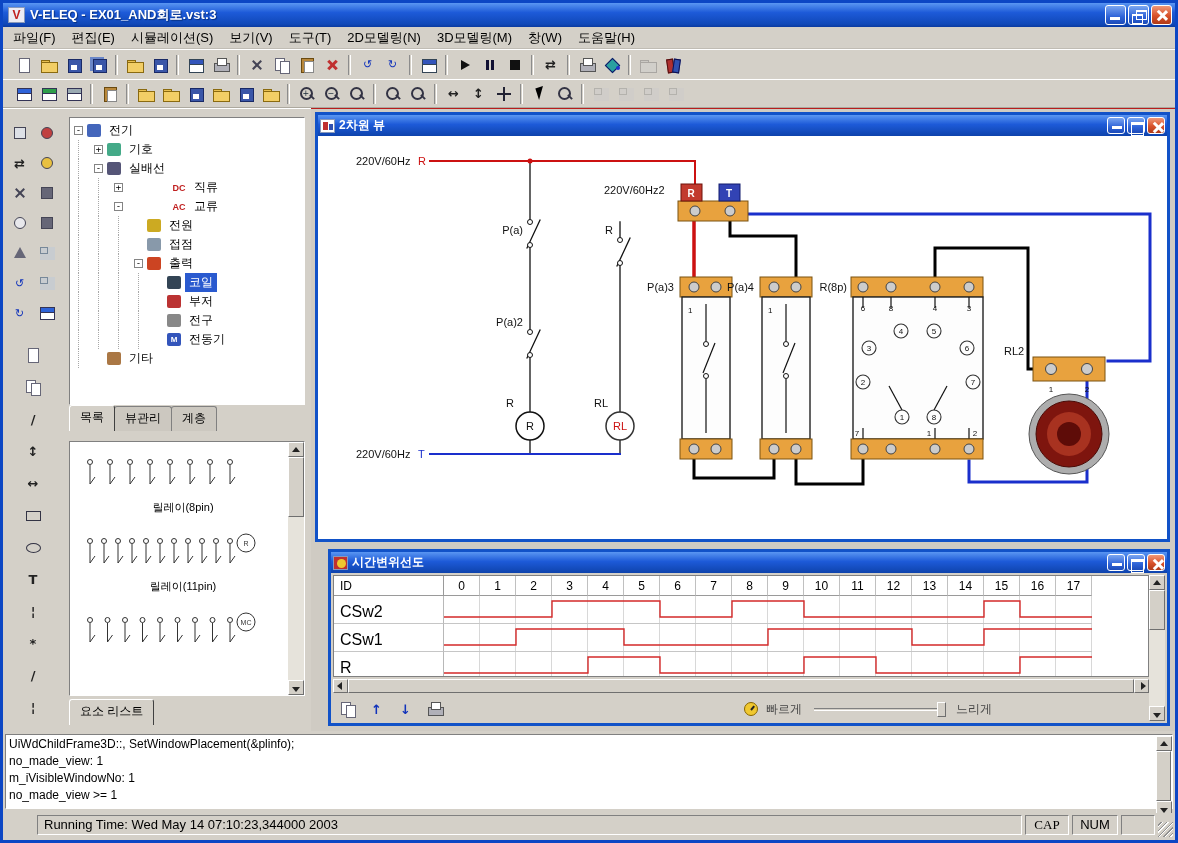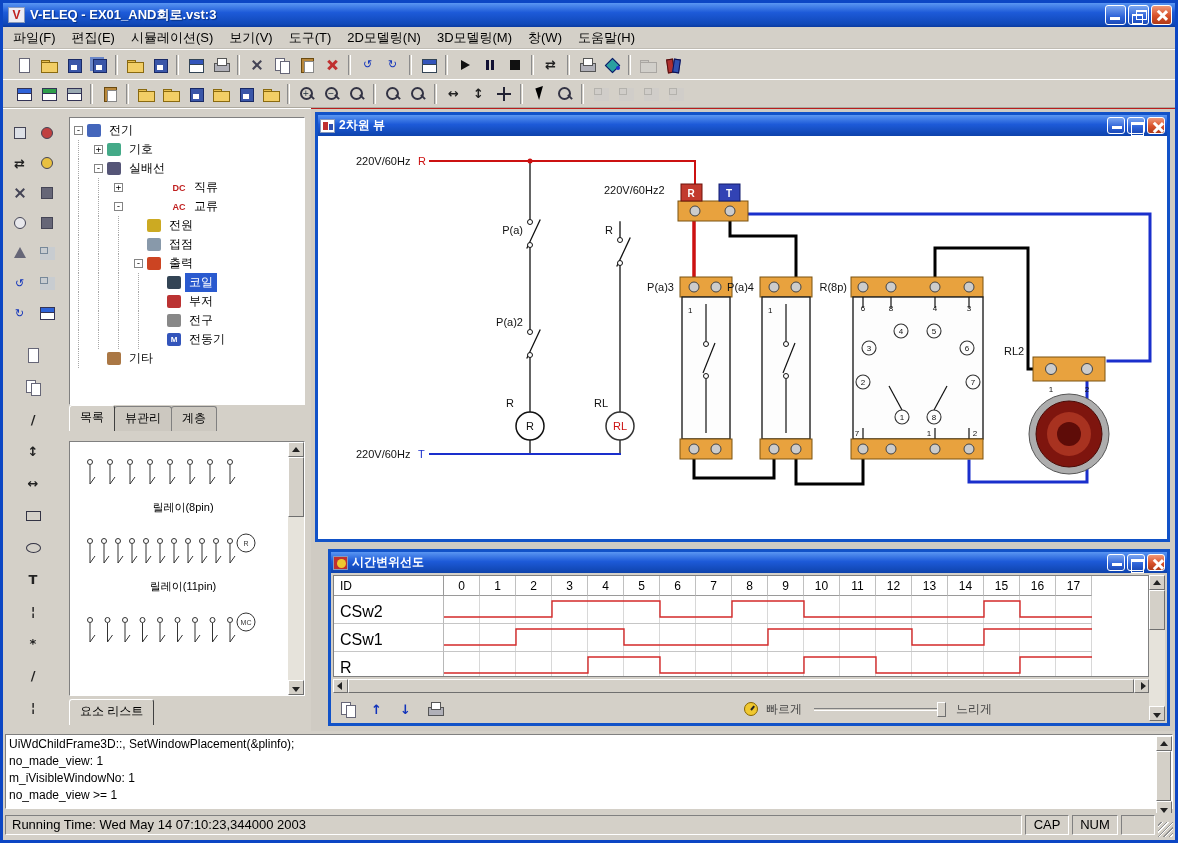--- a/index.html
+++ b/index.html
@@ -183,22 +183,22 @@
   .sl-track{width:130px;height:3px;border-top:1px solid #808080;border-bottom:1px solid #FFF;position:relative;margin:0 6px;}
   .sl-handle{position:absolute;right:-2px;top:-7px;width:9px;height:15px;background:#D4D0C8;
     border:1px solid;border-color:#FFF #6F6F6F #6F6F6F #FFF;}
   
   .logpanel{position:absolute;left:2px;right:2px;top:731px;height:75px;background:#fff;
     border:1px solid;border-color:#808080 #FFF #FFF #808080;}
   .log-lines{position:absolute;left:3px;top:1px;right:20px;bottom:1px;font:12px/17px "Liberation Sans",sans-serif;color:#000;overflow:hidden;}
   .lg-vscroll{right:1px;top:1px;bottom:1px;width:15px;}
   .statusbar{position:absolute;left:2px;right:2px;top:810px;height:24px;display:flex;align-items:center;gap:3px;background:#D4D0C8;}
   .sb-cell{height:20px;border:1px solid;border-color:#808080 #FFF #FFF #808080;font:13px/18px "Liberation Sans",sans-serif;padding:0 6px;color:#000;background:#D4D0C8;}
-  .sb-main{flex:1;white-space:nowrap;overflow:hidden;}
-  .sb-cap{width:44px;text-align:center;}
+  .sb-main{flex:1;white-space:nowrap;overflow:hidden;margin-left:32px;}
+  .sb-cap{width:44px;text-align:center;font-family:Liberation Serif, serif;}
   .sb-num{width:46px;text-align:center;}
   .sb-mini{width:34px;}
   .sb-grip{width:15px;height:15px;align-self:flex-end;
     background:repeating-linear-gradient(135deg,transparent 0 2px,#909090 2px 3px,#fff 3px 4px);}
 </style>
 </head>
 <body>
 
 <div class="app">
 

